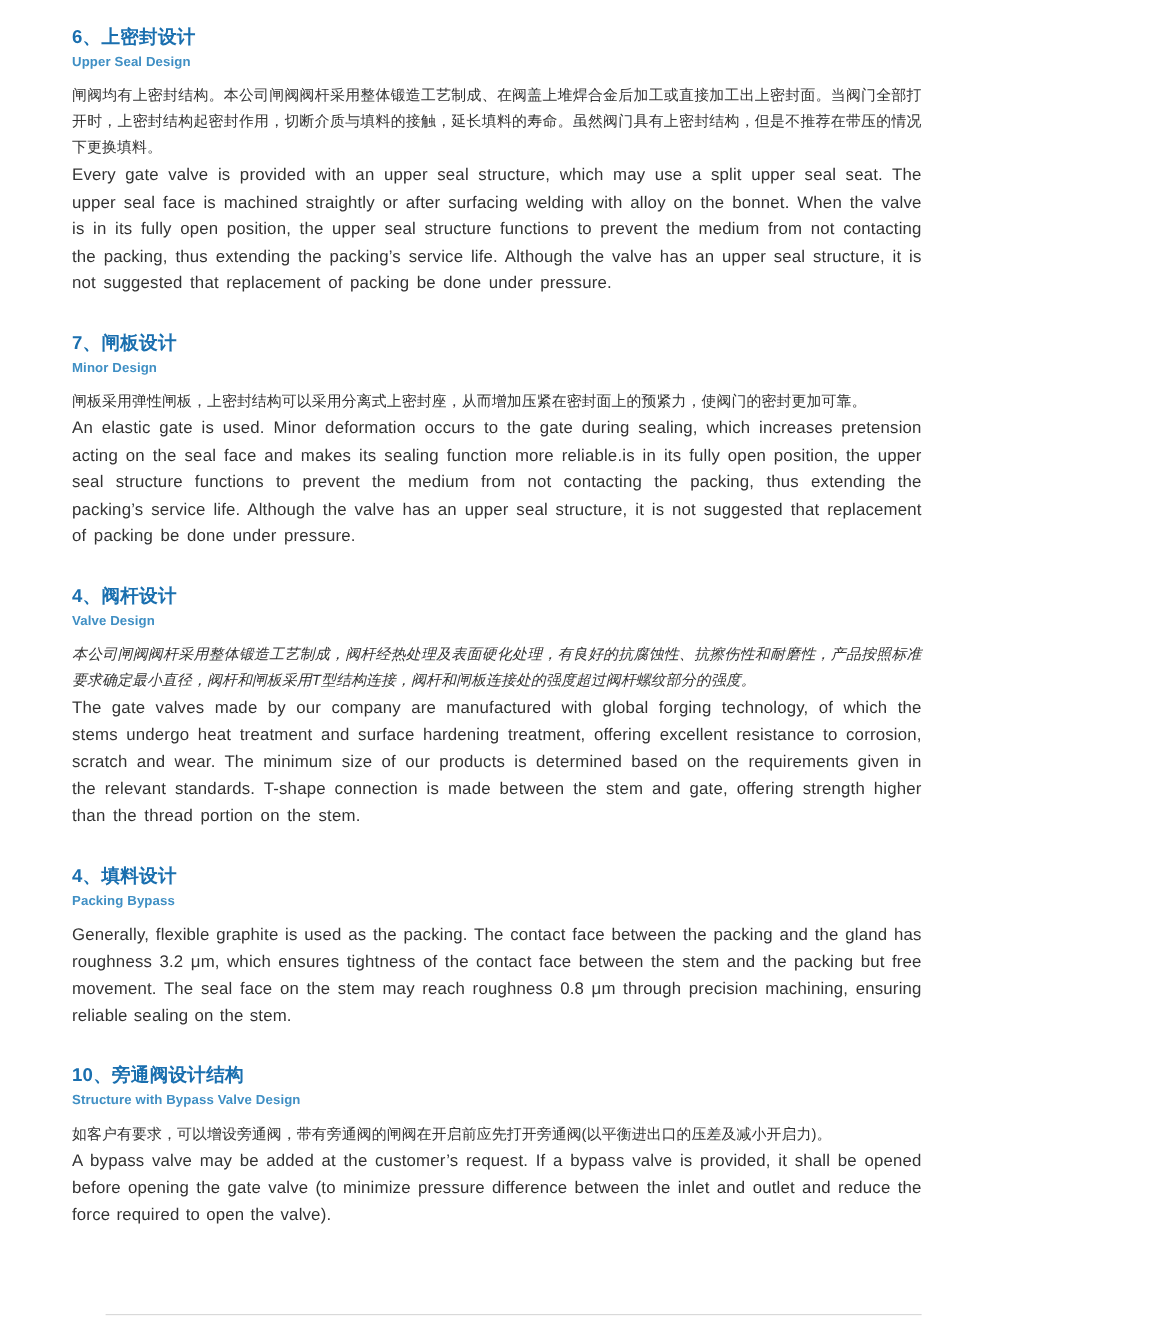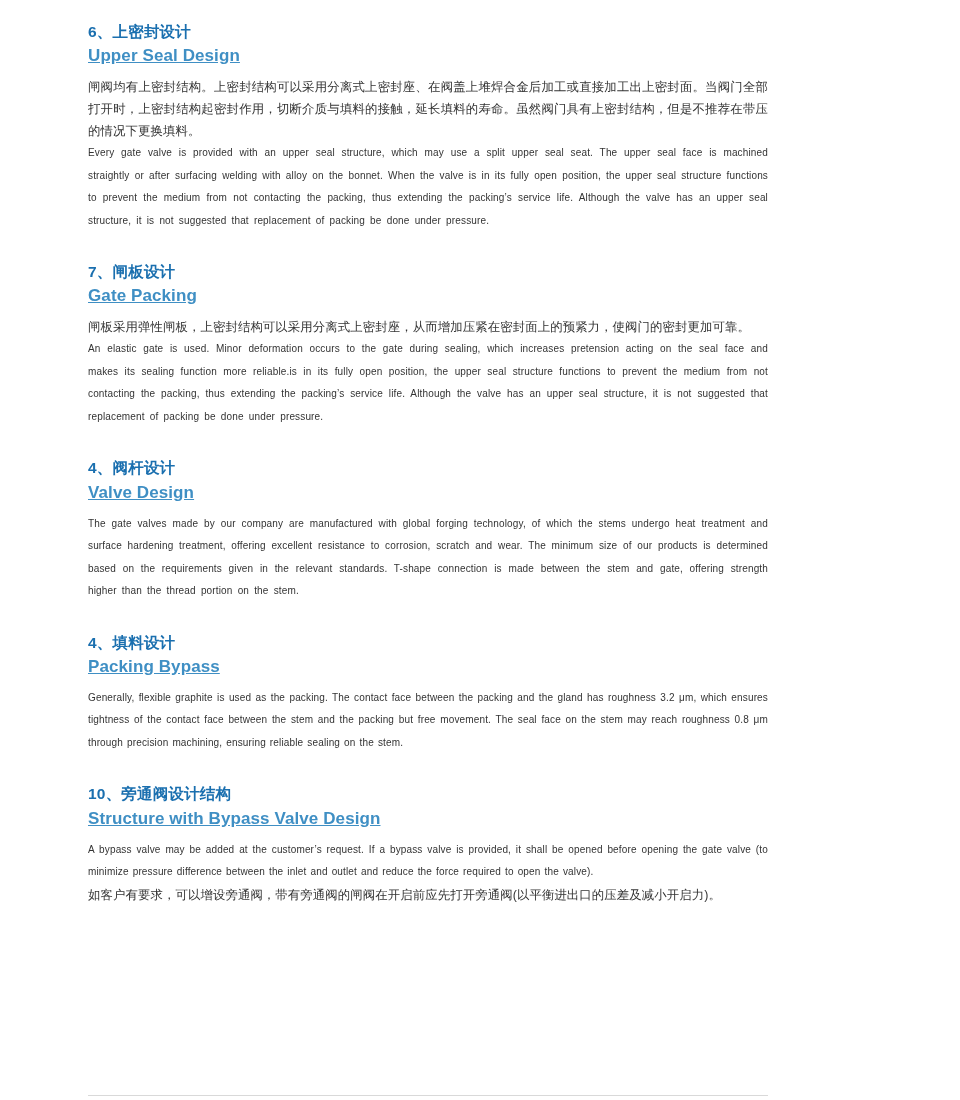--- a/index.html
+++ b/index.html
@@ -12,59 +12,58 @@
     background: #ffffff;
     font-family: "Liberation Sans", sans-serif;
     color: #2b2b2b;
     overflow: hidden;
   }
   .page {
     position: relative;
     width: 960px;
     height: 1100px;
     box-sizing: border-box;
-    padding: 22px 192px 0 88px;
+    padding: 22px 192px 0 60px;
   }
   .section {
     margin-bottom: 30px;
   }
   .section:last-child {
     margin-bottom: 0;
   }
   .heading-cn {
     font-size: 15.5px;
     font-weight: bold;
     color: #1a6faf;
     letter-spacing: 0.2px;
     margin: 0 0 3px 0;
     line-height: 1.3;
   }
   .heading-en {
-    font-size: 17px;
+    font-size: 11px;
     color: #3f8fc4;
     margin: 0 0 9px 0;
     line-height: 1.3;
     letter-spacing: 0.1px;
-    text-decoration: underline;
   }
   p.para {
     margin: 0 0 0 0;
     font-size: 12.6px;
     line-height: 21.5px;
     color: #333333;
     text-align: justify;
     text-justify: inter-character;
   }
   p.cn {
     font-size: 12.4px;
     line-height: 22px;
     letter-spacing: 0.1px;
   }
   p.en {
-    font-size: 10px;
+    font-size: 14px;
     line-height: 22.5px;
     letter-spacing: 0.15px;
     word-spacing: 1.1px;
   }
   p.en.wide {
     word-spacing: 2.2px;
   }
   .sec-8 p.cn {
     font-style: italic;
   }
@@ -78,44 +77,45 @@
   }
 </style>
 </head>
 <body>
 
 <div class="page">
 
   <div class="section sec-6">
     <h2 class="heading-cn">6、上密封设计</h2>
     <h3 class="heading-en">Upper Seal Design</h3>
-    <p class="para cn">闸阀均有上密封结构。上密封结构可以采用分离式上密封座、在阀盖上堆焊合金后加工或直接加工出上密封面。当阀门全部打开时，上密封结构起密封作用，切断介质与填料的接触，延长填料的寿命。虽然阀门具有上密封结构，但是不推荐在带压的情况下更换填料。</p>
+    <p class="para cn">闸阀均有上密封结构。本公司闸阀阀杆采用整体锻造工艺制成、在阀盖上堆焊合金后加工或直接加工出上密封面。当阀门全部打开时，上密封结构起密封作用，切断介质与填料的接触，延长填料的寿命。虽然阀门具有上密封结构，但是不推荐在带压的情况下更换填料。</p>
     <p class="para en wide">Every gate valve is provided with an upper seal structure, which may use a split upper seal seat. The upper seal face is machined straightly or after surfacing welding with alloy on the bonnet. When the valve is in its fully open position, the upper seal structure functions to prevent the medium from not contacting the packing, thus extending the packing’s service life. Although the valve has an upper seal structure, it is not suggested that replacement of packing be done under pressure.</p>
   </div>
 
   <div class="section sec-7">
     <h2 class="heading-cn">7、闸板设计</h2>
-    <h3 class="heading-en">Gate Packing</h3>
+    <h3 class="heading-en">Minor Design</h3>
     <p class="para cn">闸板采用弹性闸板，上密封结构可以采用分离式上密封座，从而增加压紧在密封面上的预紧力，使阀门的密封更加可靠。</p>
     <p class="para en wide">An elastic gate is used. Minor deformation occurs to the gate during sealing, which increases pretension acting on the seal face and makes its sealing function more reliable.is in its fully open position, the upper seal structure functions to prevent the medium from not contacting the packing, thus extending the packing’s service life. Although the valve has an upper seal structure, it is not suggested that replacement of packing be done under pressure.</p>
   </div>
 
   <div class="section sec-8">
     <h2 class="heading-cn">4、阀杆设计</h2>
     <h3 class="heading-en">Valve Design</h3>
+    <p class="para cn">本公司闸阀阀杆采用整体锻造工艺制成，阀杆经热处理及表面硬化处理，有良好的抗腐蚀性、抗擦伤性和耐磨性，产品按照标准要求确定最小直径，阀杆和闸板采用T型结构连接，阀杆和闸板连接处的强度超过阀杆螺纹部分的强度。</p>
     <p class="para en wide">The gate valves made by our company are manufactured with global forging technology, of which the stems undergo heat treatment and surface hardening treatment, offering excellent resistance to corrosion, scratch and wear. The minimum size of our products is determined based on the requirements given in the relevant standards. T-shape connection is made between the stem and gate, offering strength higher than the thread portion on the stem.</p>
   </div>
 
   <div class="section sec-9">
     <h2 class="heading-cn">4、填料设计</h2>
     <h3 class="heading-en">Packing Bypass</h3>
     <p class="para en">Generally, flexible graphite is used as the packing. The contact face between the packing and the gland has roughness 3.2 μm, which ensures tightness of the contact face between the stem and the packing but free movement. The seal face on the stem may reach roughness 0.8 μm through precision machining, ensuring reliable sealing on the stem.</p>
   </div>
 
   <div class="section sec-10">
     <h2 class="heading-cn">10、旁通阀设计结构</h2>
     <h3 class="heading-en">Structure with Bypass Valve Design</h3>
+    <p class="para cn">如客户有要求，可以增设旁通阀，带有旁通阀的闸阀在开启前应先打开旁通阀(以平衡进出口的压差及减小开启力)。</p>
     <p class="para en">A bypass valve may be added at the customer’s request. If a bypass valve is provided, it shall be opened before opening the gate valve (to minimize pressure difference between the inlet and outlet and reduce the force required to open the valve).</p>
-    <p class="para cn">如客户有要求，可以增设旁通阀，带有旁通阀的闸阀在开启前应先打开旁通阀(以平衡进出口的压差及减小开启力)。</p>
   </div>
 
   <div class="footer-rule"></div>
 </div>
 
 </body></html>

